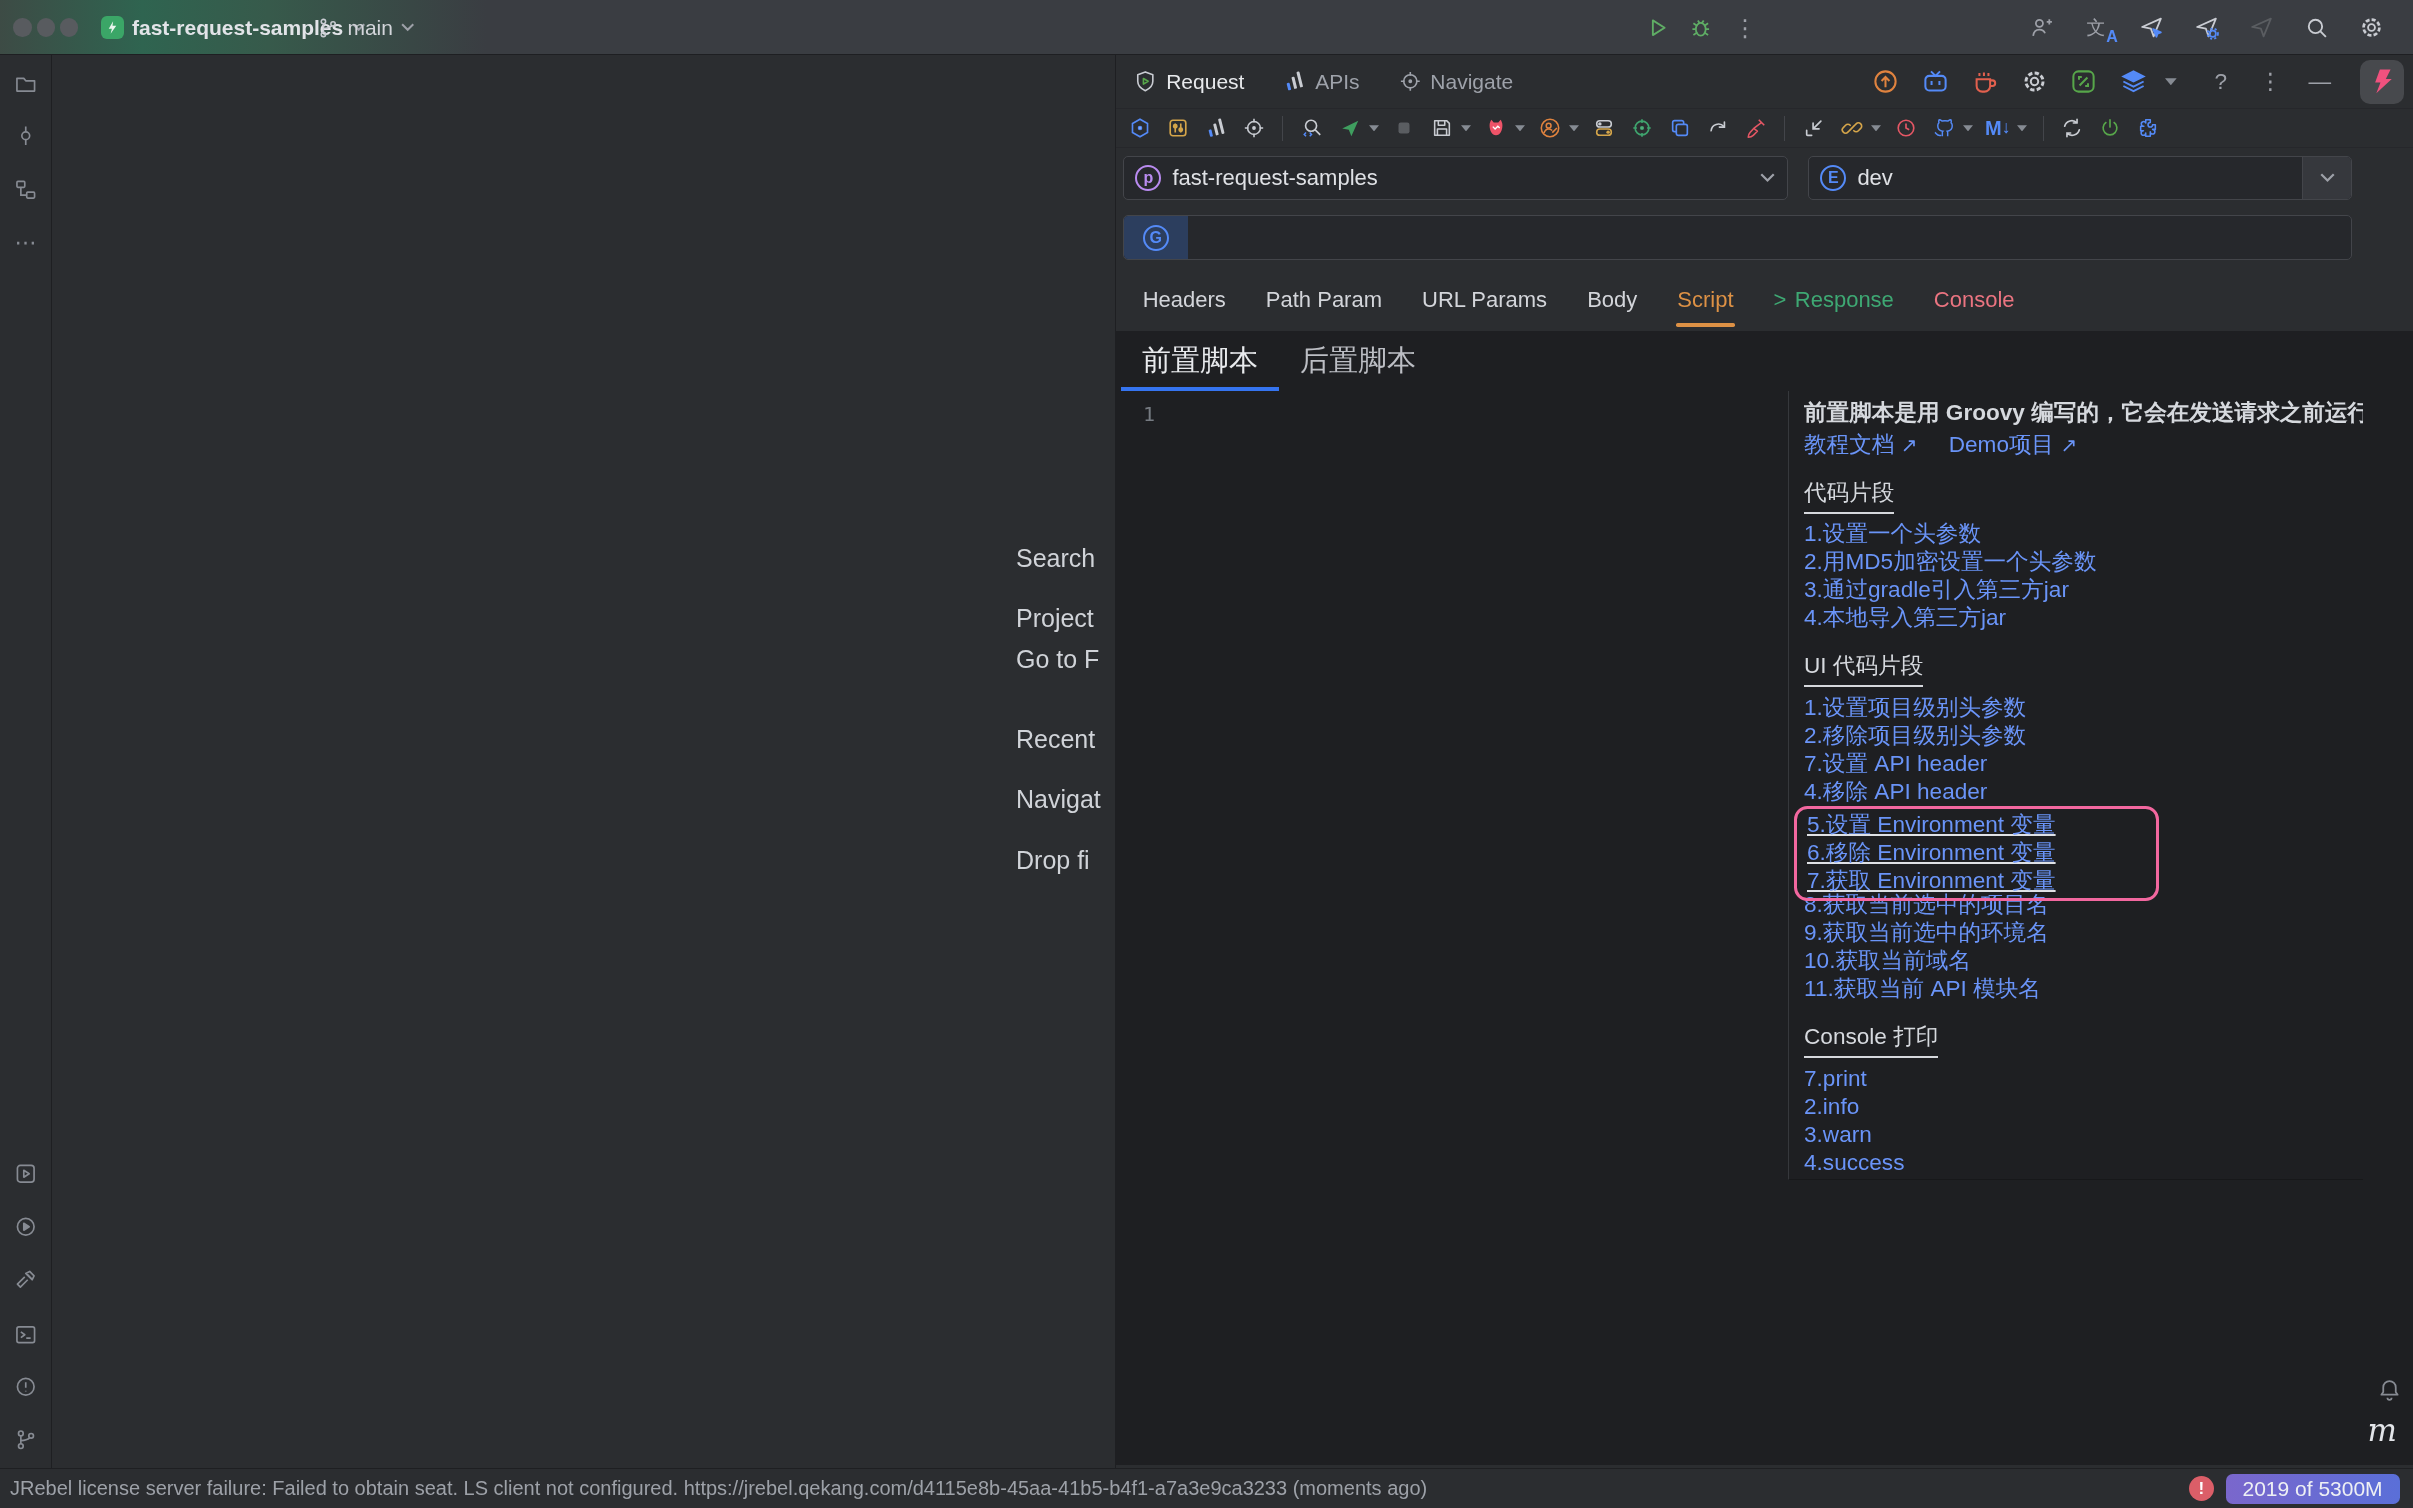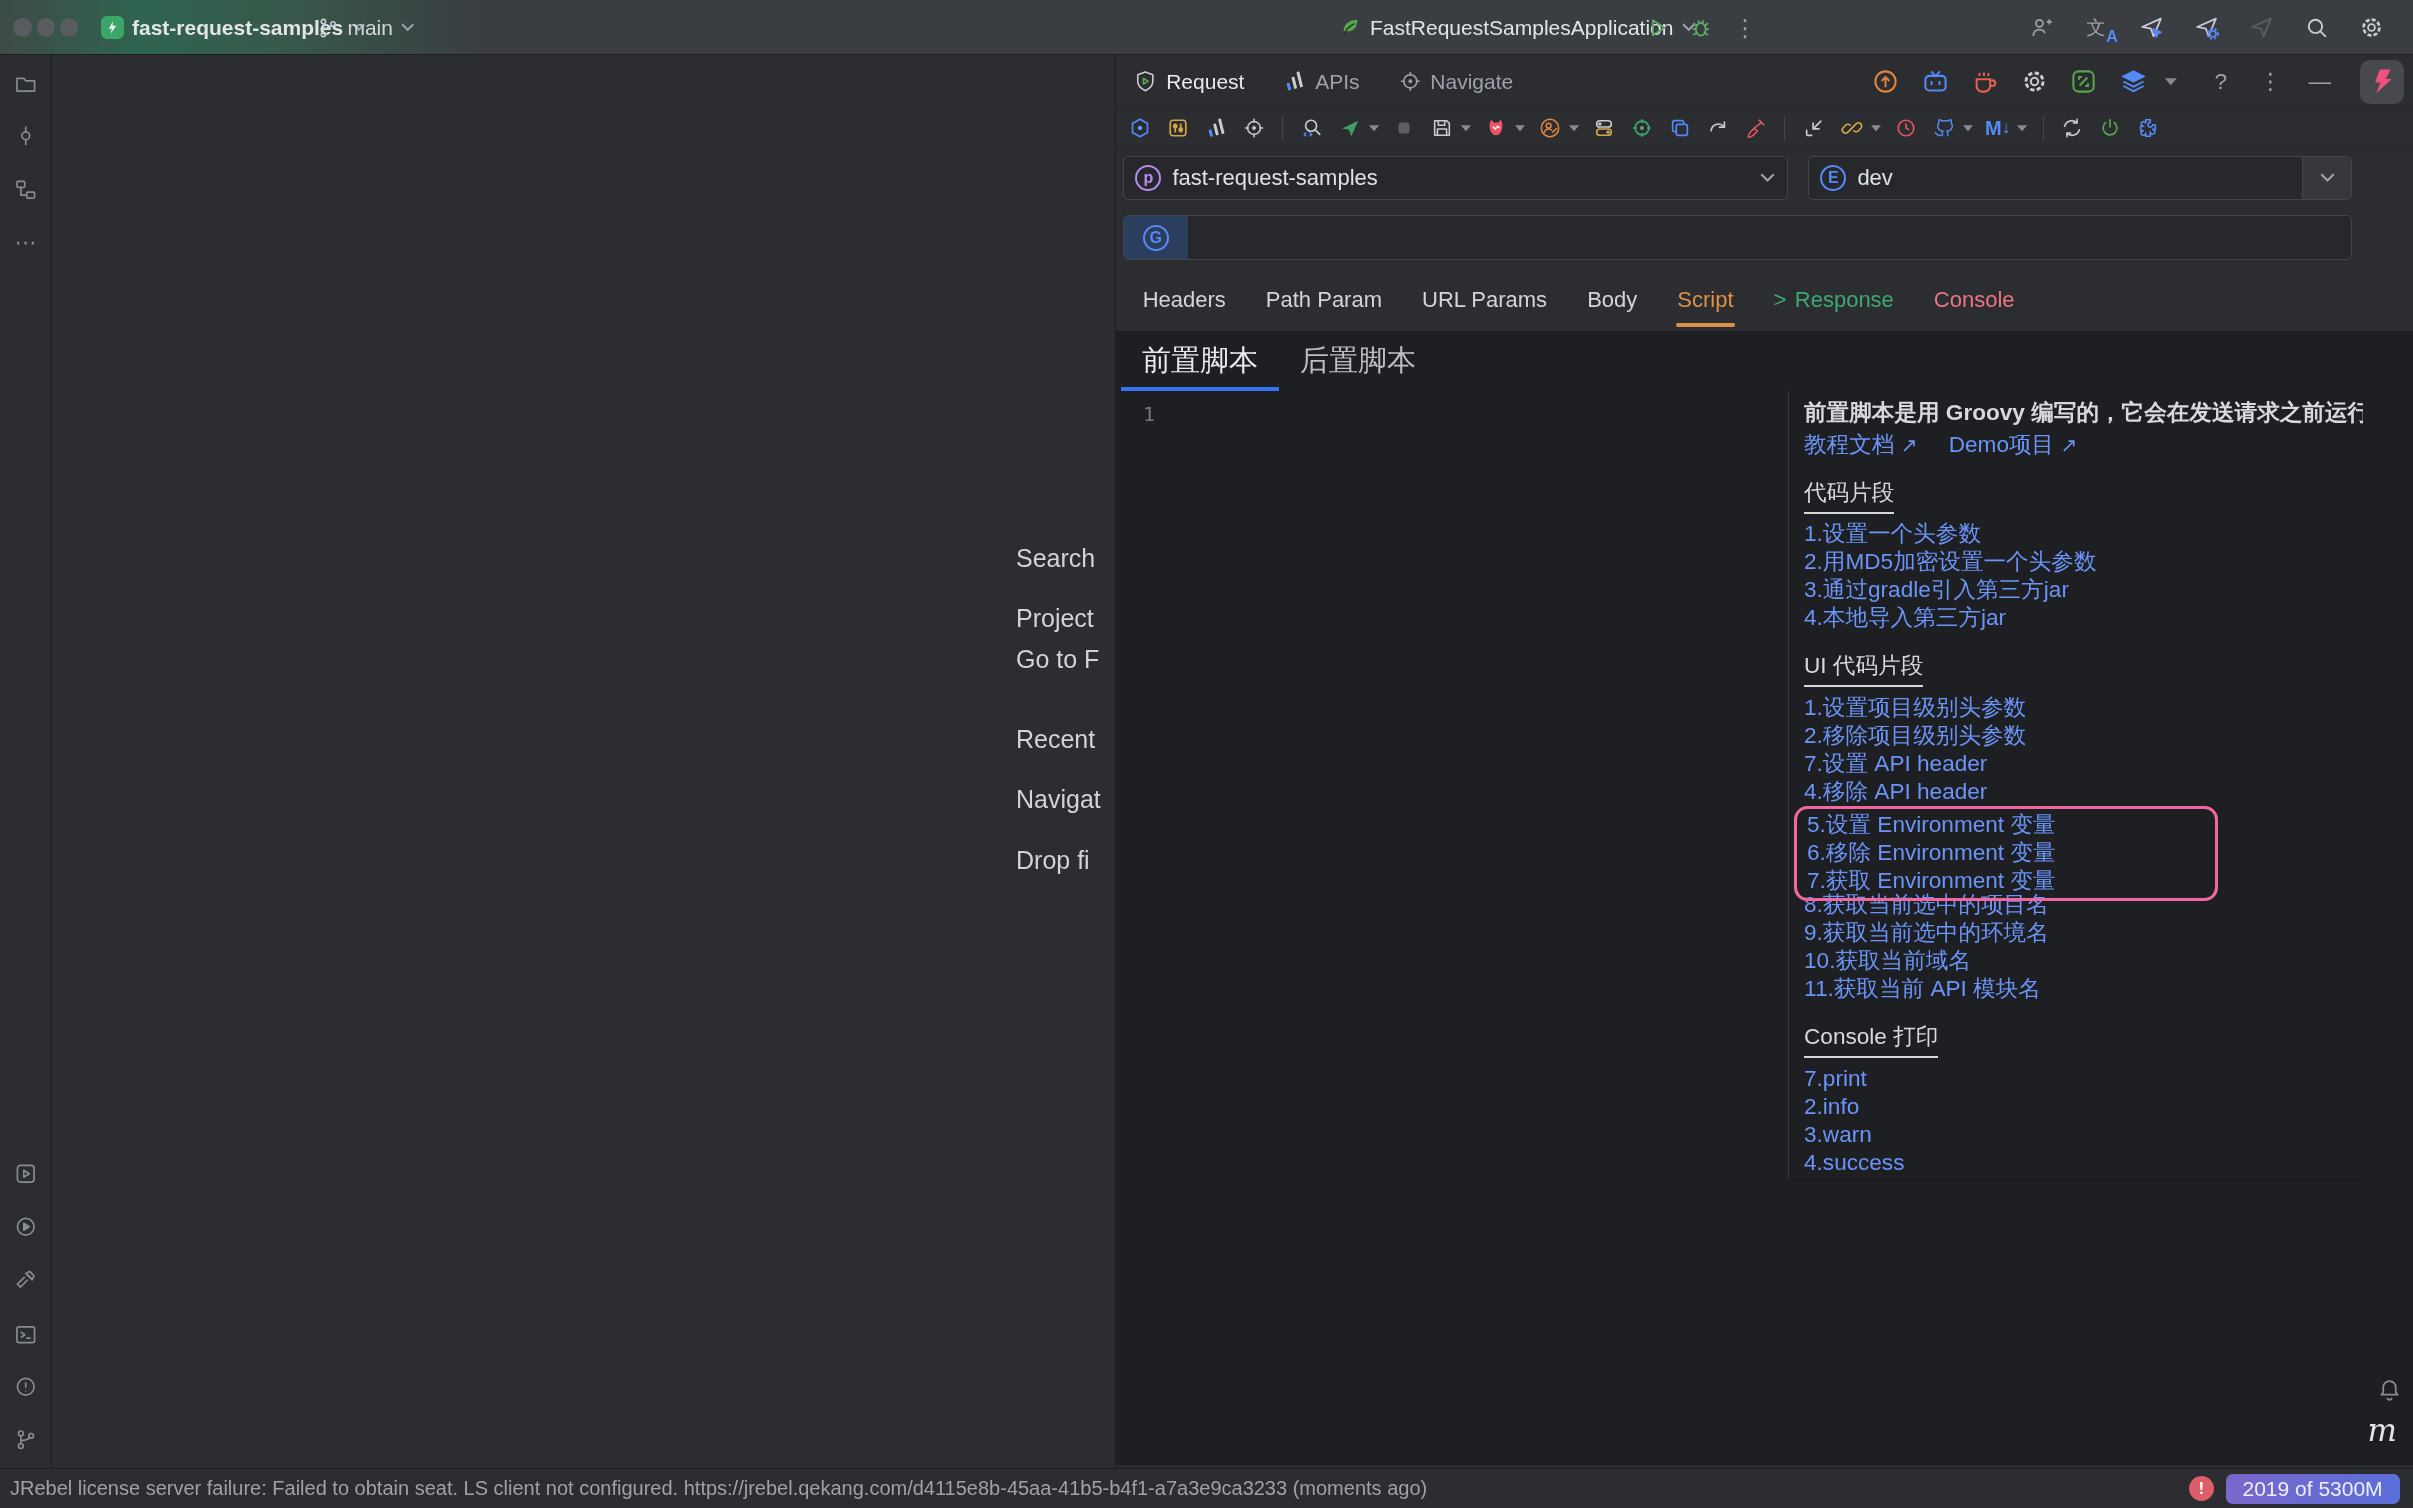--- a/index.html
+++ b/index.html
@@ -88,21 +88,21 @@
   .linenum { position:absolute; left:27px; top:11.7px; font-family:"DejaVu Sans Mono", monospace; font-size:20px; color:#767b82; }
 
   .docpane { position:absolute; left:672px; top:0; width:575px; height:789px; border-left:0.8px solid #36383c; border-bottom:0.8px solid #17181a; padding:8.4px 0 0 15px; overflow:hidden; font-size:22.6px; line-height:28px; }
   .doc-intro { color:#d6d9de; white-space:nowrap;font-weight:bold; }
   .doc-links { margin-top:3.4px; color:#6a94f8; }
   .doc-link { margin-right:25px; cursor:pointer; white-space:nowrap; }
   .lk-arrow { font-size:20px; }
   .doc-hwrap { margin:20px 0 6.7px; }
   .doc-h { display:inline-block; color:#d6d9de; border-bottom:2.5px solid #d6d8dd; padding-bottom:5px; }
   .doc-item { color:#6a94f8; white-space:nowrap; cursor:pointer; }
-  .hlbox { border:3.4px solid #f2679f; border-radius:13.4px; width:424px; margin:0 16px -10px -10px; padding:1.7px 0 3.4px 10px; position:relative; z-index:2; }
+  .hlbox { border:3.4px solid #f2679f; border-radius:13.4px; width:365px; margin:0 16px -10px -10px; padding:1.7px 0 3.4px 10px; position:relative; z-index:2;text-decoration:underline; }
 
   .bell { position:absolute; right:11.7px; top:987px; color:#878b93; }
   .float-m { position:absolute; right:17px; top:1021px; font-family:"DejaVu Serif", serif; font-style:italic; font-size:31px; color:#e3e5e9; }
 
   
   .statusbar { position:absolute; left:0; bottom:0; width:2413px; height:40px; background:#2b2d30; border-top:0.8px solid #1e1f22; display:flex; align-items:center; padding:0 13.4px 0 10px; font-size:20px; color:#9da1a8; }
   .sb-msg { white-space:nowrap; }
   .sb-right { margin-left:auto; display:flex; align-items:center; gap:11.7px; }
   .err-badge { width:25px; height:25px; border-radius:50%; background:#db5e68; color:#fff; font-size:17px; font-weight:700; display:flex; align-items:center; justify-content:center; }
   .mem-pill { height:30px; padding:0 17px; border-radius:6.7px; background:linear-gradient(90deg,#7a67cc,#5a6fd8); color:#eef0f4; font-size:21px; display:flex; align-items:center; }
@@ -139,34 +139,20 @@
         </svg>
     </span>
     <span class="name">main</span>
     <span class="chev">
       <svg width="13.4" height="9.2" viewBox="0 0 12 8" fill="none" stroke="currentColor" stroke-width="1.8">
           <path d="M1 1l5 5 5-5"></path>
         </svg>
     </span>
   </div>
 
-  <div class="tb-group" style="left:1339px">
-    <span>
-      <svg width="22.6" height="22.6" viewBox="0 0 24 24">
-          <path d="M5 16C5 8.5 11 4 19.5 4 19.5 13 14 18 5 16z" fill="#57a64a"></path>
-          <path d="M5.5 20c2-6 6.5-10 11-12" fill="none" stroke="#2b2d30" stroke-width="1.5"></path>
-        </svg>
-    </span>
-    <span class="name">FastRequestSamplesApplication</span>
-    <span class="chev">
-      <svg width="13.4" height="9.2" viewBox="0 0 12 8" fill="none" stroke="currentColor" stroke-width="1.8">
-          <path d="M1 1l5 5 5-5"></path>
-        </svg>
-    </span>
-  </div>
 
   <div class="tb-btn" style="left:1641px">
     <svg width="23.5" height="23.5" viewBox="0 0 24 24" fill="none" stroke="#5fad65" stroke-width="1.9" stroke-linejoin="round">
         <path d="M7 4.5l12 7.5-12 7.5z"></path>
       </svg>
   </div>
   <div class="tb-btn" style="left:1684px">
     <svg width="23.5" height="23.5" viewBox="0 0 24 24" fill="none" stroke="#5fad65" stroke-width="1.8">
         <ellipse cx="12" cy="13.5" rx="5" ry="6.5"></ellipse>
         <path d="M9 4.5l2 3m4-3l-2 3M3.5 13.5H7m10 0h3.5M4.5 7.5l4 2.8m11-2.8l-4 2.8M4.5 19.5l4-2.8m11 2.8l-4-2.8"></path>

